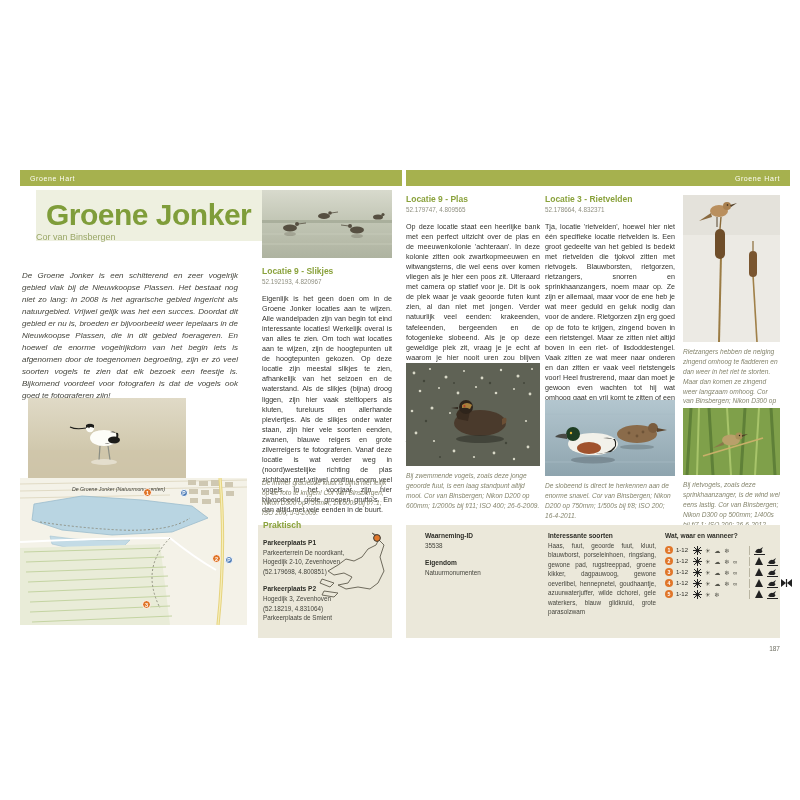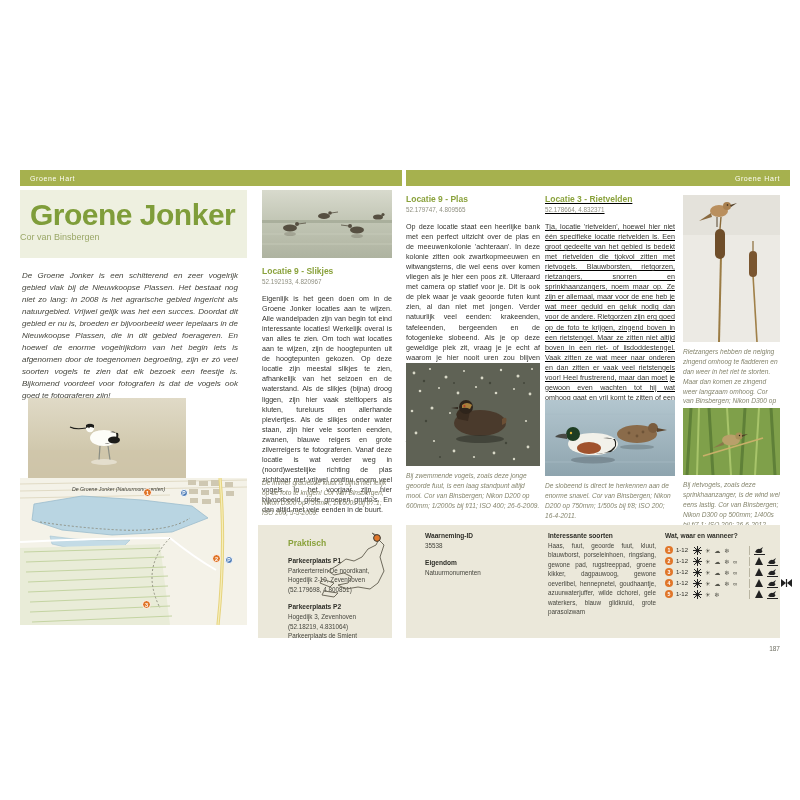--- a/index.html
+++ b/index.html
@@ -56,21 +56,21 @@
 
 <div id="canvas">
 
   <div class="abs bar left" style="left:20px;top:170px;width:372px;">
     <span>Groene Hart</span>
   </div>
   <div class="abs bar right" style="left:406px;top:170px;width:374px;">
     <span>Groene Hart</span>
   </div>
 
-  <div class="abs title-band" style="left:20px;top:190px;width:227px;height:68px;">
+  <div class="abs title-band" style="left:36px;top:190px;width:227px;height:51px;">
     <h1>Groene Jonker</h1>
     <div class="author">Cor van Binsbergen</div>
   </div>
 
   <div class="abs photo" style="left:262px;top:190px;">
     <svg width="130" height="68" viewBox="0 0 130 68">
       <defs>
         <linearGradient id="sky1" x1="0" y1="0" x2="0" y2="1">
           <stop offset="0" stop-color="#d8dacd"></stop>
             <stop offset="0.45" stop-color="#c2c6b5"></stop>
@@ -246,21 +246,21 @@
       <circle cx="60" cy="44" r="7" fill="#2e241b"></circle>
       <path d="M56,42 Q61,38 66,42 L64,46 Q60,44 56,45 Z" fill="#a8803c"></path>
       <circle cx="58.5" cy="43" r="1.1" fill="#c03a2a"></circle>
       <path d="M52,44 L45,45 L52,46 Z" fill="#2e241b"></path>
       <path d="M96,56 Q102,52 100,60 L96,62 Z" fill="#6b4f35"></path>
       <ellipse cx="74" cy="76" rx="24" ry="4" fill="#2e3028" opacity=".6"></ellipse>
     </svg>
   </div>
   <div class="abs caption" style="left:406px;top:471px;width:134px;">Bij zwemmende vogels, zoals deze jonge geoorde fuut, is een laag standpunt altijd mooi. Cor van Binsbergen; Nikon D200 op 600mm; 1/2000s bij f/11; ISO 400; 26-6-2009.</div>
 
-  <div class="abs" style="left:545px;top:195px;width:130px;text-decoration:underline;">
+  <div class="abs" style="left:545px;top:195px;width:130px;">
     <div class="loc-head">Locatie 3 - Rietvelden</div>
     <div class="coords">52.178664, 4.832371</div>
     <div class="body-text">Tja, locatie 'rietvelden', hoewel hier niet één specifieke locatie rietvelden is. Een groot gedeelte van het gebied is bedekt met rietvelden die tjokvol zitten met rietvogels. Blauwborsten, rietgorzen, rietzangers, snorren en sprinkhaanzangers, noem maar op. Ze zijn er allemaal, maar voor de ene heb je wat meer geduld en geluk nodig dan voor de andere. Rietgorzen zijn erg goed op de foto te krijgen, zingend boven in een rietstengel. Maar ze zitten niet altijd boven in een riet- of lisdoddestengel. Vaak zitten ze wat meer naar onderen en dan zitten er vaak veel rietstengels voor! Heel frustrerend, maar dan moet je gewoon even wachten tot hij wat omhoog gaat en vrij komt te zitten of een ander plekje zoekt. Wat het fotograferen ook wel eens lastig maakt, is dat de wind de meterslange rietstengels nogal heen en weer laat gaan. Maar goed, een beetje uitdaging is niet verkeerd!</div>
   </div>
 
   <div class="abs photo" style="left:545px;top:400px;">
     <svg width="130" height="76" viewBox="0 0 130 76">
       <defs>
         <linearGradient id="wat2" x1="0" y1="0" x2="0" y2="1">
           <stop offset="0" stop-color="#b3c6cf"></stop>
@@ -337,21 +337,21 @@
       <path d="M59,27 L65,26 L59,29 Z" fill="#4e3f26"></path>
       <path d="M40,34 L30,40 L41,37 Z" fill="#8a774a"></path>
       <circle cx="56.5" cy="27.5" r=".7" fill="#2c2418"></circle>
     </svg>
   </div>
   <div class="abs caption" style="left:683px;top:480px;width:97px;">Bij rietvogels, zoals deze sprinkhaanzanger, is de wind wel eens lastig. Cor van Binsbergen; Nikon D300 op 500mm; 1/400s bij f/7.1; ISO 200; 26-6-2012.</div>
 
   <div class="abs beige" style="left:258px;top:525px;width:134px;height:113px;"></div>
   <div class="abs beige" style="left:406px;top:525px;width:374px;height:113px;"></div>
 
-  <div class="abs" style="left:263px;top:538px;width:128px;margin-left:25px;">
+  <div class="abs" style="left:263px;top:520px;width:128px;">
     <div class="prak-head">Praktisch</div>
     <div class="blockgap">
       <div class="mini-head">Parkeerplaats P1</div>
       <div class="mini-text">Parkeerterrein De noordkant,</div>
       <div class="mini-text">Hogedijk 2-10, Zevenhoven</div>
       <div class="mini-text">(52.179698, 4.800851)</div>
     </div>
     <div class="blockgap">
       <div class="mini-head">Parkeerplaats P2</div>
       <div class="mini-text">Hogedijk 3, Zevenhoven</div>

